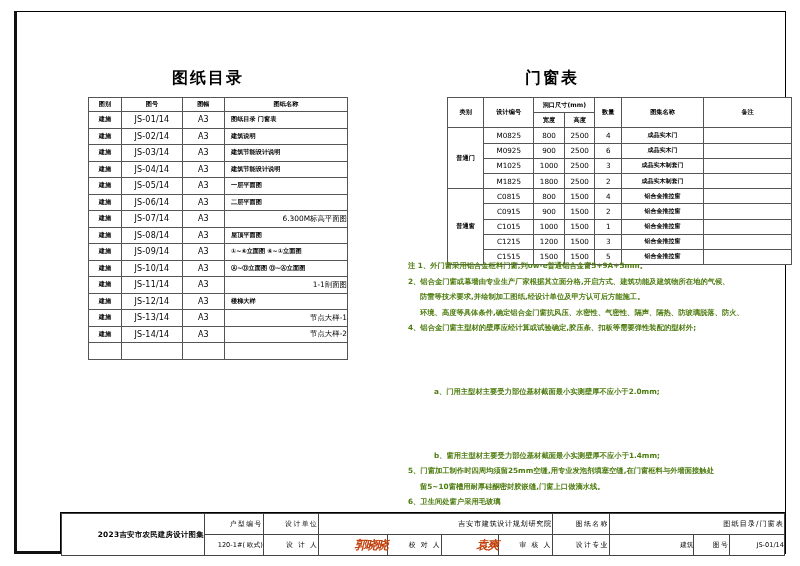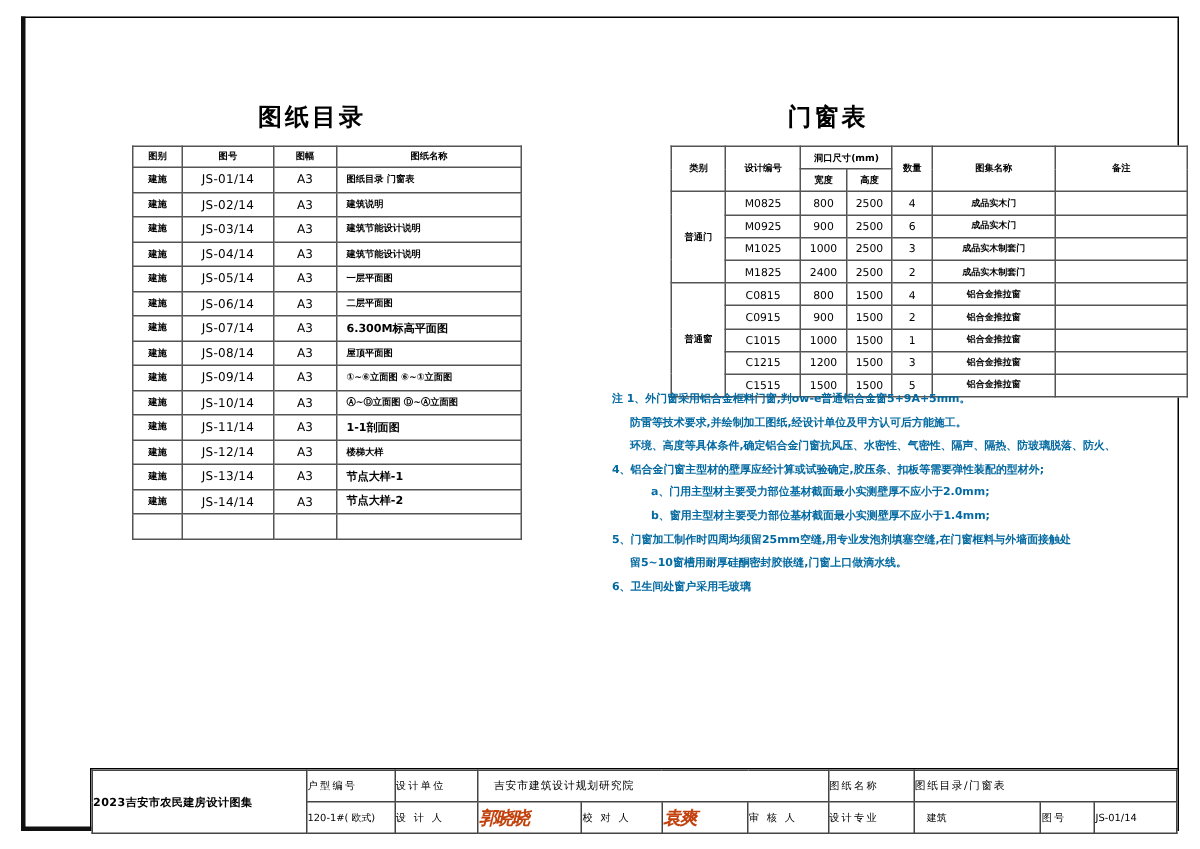--- a/index.html
+++ b/index.html
@@ -90,21 +90,21 @@
   .col-num { width: 62px; }
   .col-size { width: 44px; }
   .col-name { width: 120px; text-align: left; padding-left: 6px; }
   .dwg-no {
     font-size: 8px;
     font-family: "DejaVu Sans", "Liberation Sans", sans-serif;
     letter-spacing: 0.2px;
   }
   .sheet-size { font-size: 8px; }
   .name-cn { font-size: 6.2px; font-weight: bold; }
-  .name-mixed { font-size: 7.4px; font-weight: bold; }
+  .name-mixed { font-size: 7.4px; font-weight: normal; text-align: right; }
   .empty-row td { height: 15.5px; }
 
   
   #doorwin-wrap {
     position: absolute;
     left: 415px;
     top: 97px;
     margin-left: 32px;
   }
   #doorwin-table { width: 345px; }
@@ -123,51 +123,51 @@
   .dw-val { font-size: 7.2px; }
   .dw-prod { font-size: 6px; font-weight: bold; }
   .dw-catlabel { font-size: 6.2px; font-weight: bold; }
 
   
   #notes {
     position: absolute;
     left: 408px;
     top: 258px;
     width: 360px;
-    color: #0369a1;
+    color: #4d7c0f;
   }
   .note-line {
     font-size: 7.3px;
     line-height: 15.6px;
     white-space: nowrap;
     font-weight: bold;
   }
   .note-line.indent1 { padding-left: 12px; }
-  .note-line.indent2 { padding-left: 26px; }
+  .note-line.indent2 { padding-left: 26px; margin-top: 48px; }
 
   
   #titleblock {
     position: absolute;
     left: 60px;
     top: 512px;
     width: 726px;
     height: 42px;
     border: 1px solid #000;
     box-sizing: border-box;
     background: #fff;
   }
   #tb-table {
     width: 100%;
     height: 100%;
     font-size: 6.6px;
     border-collapse: collapse;
   }
   #tb-table td {
     border: 0.8px solid #444;
-    text-align: left;
+    text-align: right;
     vertical-align: middle;
     height: 20px;
     white-space: nowrap;
   }
   .tb-bookname {
     font-size: 7.4px;
     font-weight: bold;
     letter-spacing: 0.3px;
   }
   .tb-label { font-size: 6.8px; letter-spacing: 1.5px; }
@@ -346,21 +346,21 @@
           <tr>
             <td class="dw-code dw-val">M1025</td>
             <td class="dw-w dw-val">1000</td>
             <td class="dw-h dw-val">2500</td>
             <td class="dw-qty dw-val">3</td>
             <td class="dw-name dw-prod">成品实木制套门</td>
             <td class="dw-note">&nbsp;</td>
           </tr>
           <tr>
             <td class="dw-code dw-val">M1825</td>
-            <td class="dw-w dw-val">2400</td>
+            <td class="dw-w dw-val">1800</td>
             <td class="dw-h dw-val">2500</td>
             <td class="dw-qty dw-val">2</td>
             <td class="dw-name dw-prod">成品实木制套门</td>
             <td class="dw-note">&nbsp;</td>
           </tr>
           <tr>
             <td class="dw-cat dw-catlabel" rowspan="5">普通窗</td>
             <td class="dw-code dw-val">C0815</td>
             <td class="dw-w dw-val">800</td>
             <td class="dw-h dw-val">1500</td>
@@ -399,20 +399,21 @@
             <td class="dw-qty dw-val">5</td>
             <td class="dw-name dw-prod">铝合金推拉窗</td>
             <td class="dw-note">&nbsp;</td>
           </tr>
         </tbody>
     </table>
   </div>
 
   <div id="notes">
       <div class="note-line">注 1、外门窗采用铝合金框料门窗,判ow-e普通铝合金窗5+9A+5mm。</div>
+      <div class="note-line">2、铝合金门窗或幕墙由专业生产厂家根据其立面分格,开启方式、建筑功能及建筑物所在地的气候、</div>
       <div class="note-line indent1">防雷等技术要求,并绘制加工图纸,经设计单位及甲方认可后方能施工。</div>
       <div class="note-line indent1">环境、高度等具体条件,确定铝合金门窗抗风压、水密性、气密性、隔声、隔热、防玻璃脱落、防火、</div>
       <div class="note-line">4、铝合金门窗主型材的壁厚应经计算或试验确定,胶压条、扣板等需要弹性装配的型材外;</div>
       <div class="note-line indent2">a、门用主型材主要受力部位基材截面最小实测壁厚不应小于2.0mm;</div>
       <div class="note-line indent2">b、窗用主型材主要受力部位基材截面最小实测壁厚不应小于1.4mm;</div>
       <div class="note-line">5、门窗加工制作时四周均须留25mm空缝,用专业发泡剂填塞空缝,在门窗框料与外墙面接触处</div>
       <div class="note-line indent1">留5~10窗槽用耐厚硅酮密封胶嵌缝,门窗上口做滴水线。</div>
       <div class="note-line">6、卫生间处窗户采用毛玻璃</div>
     </div>
 

